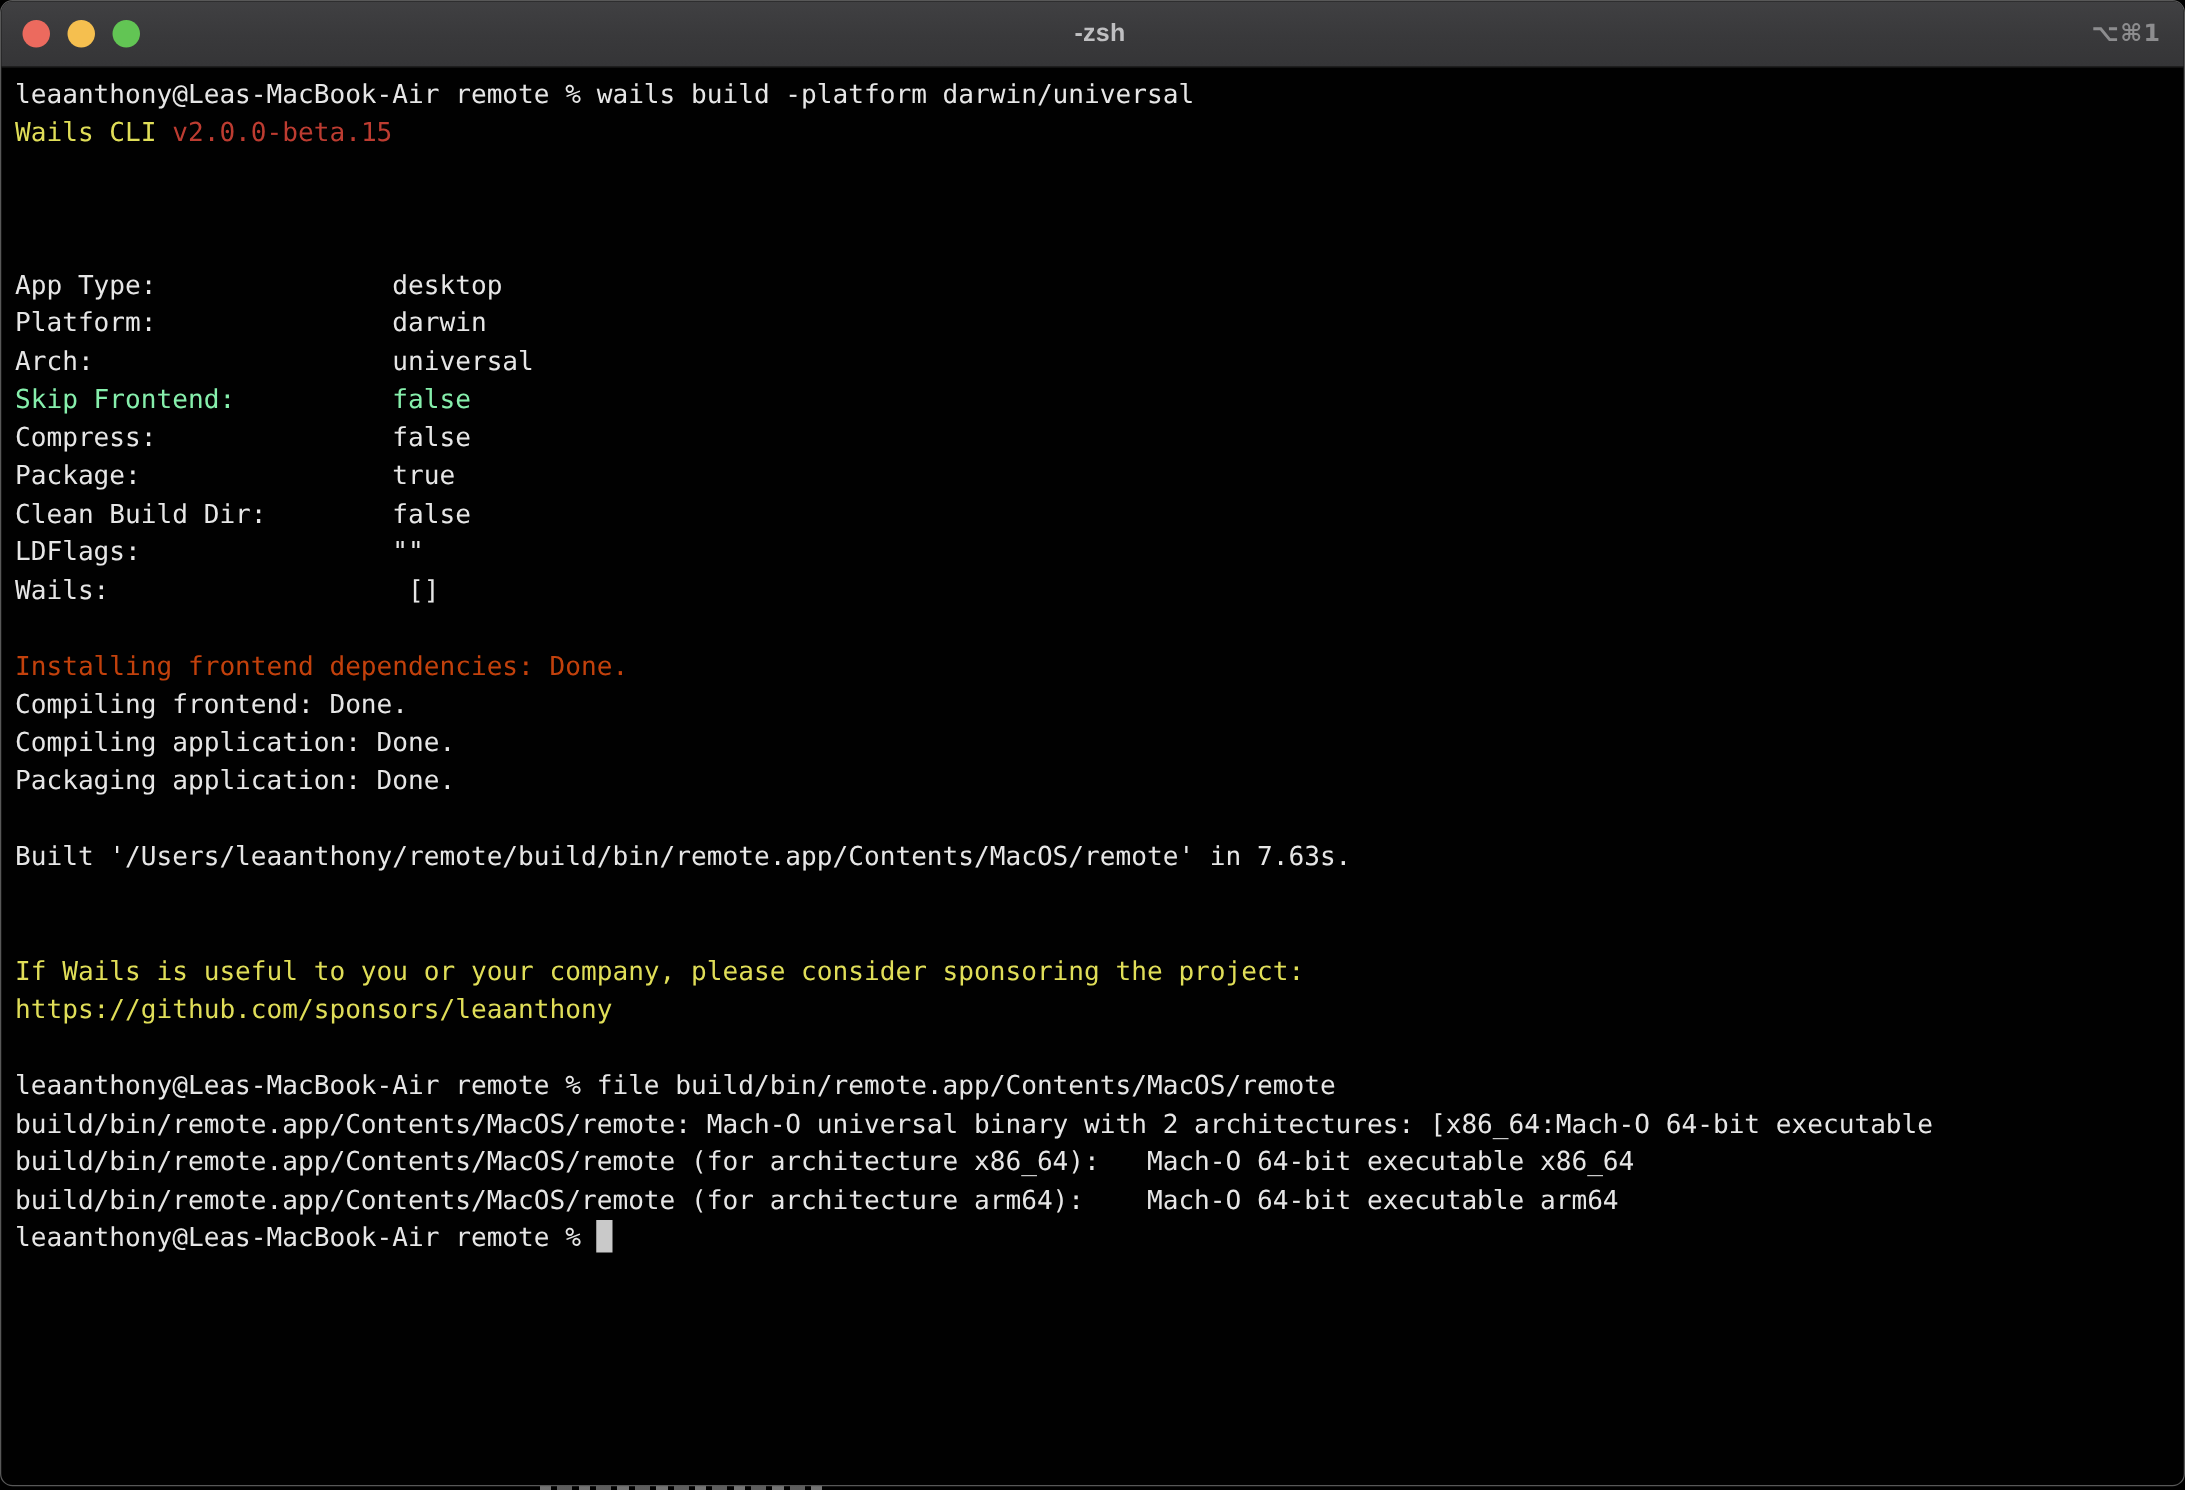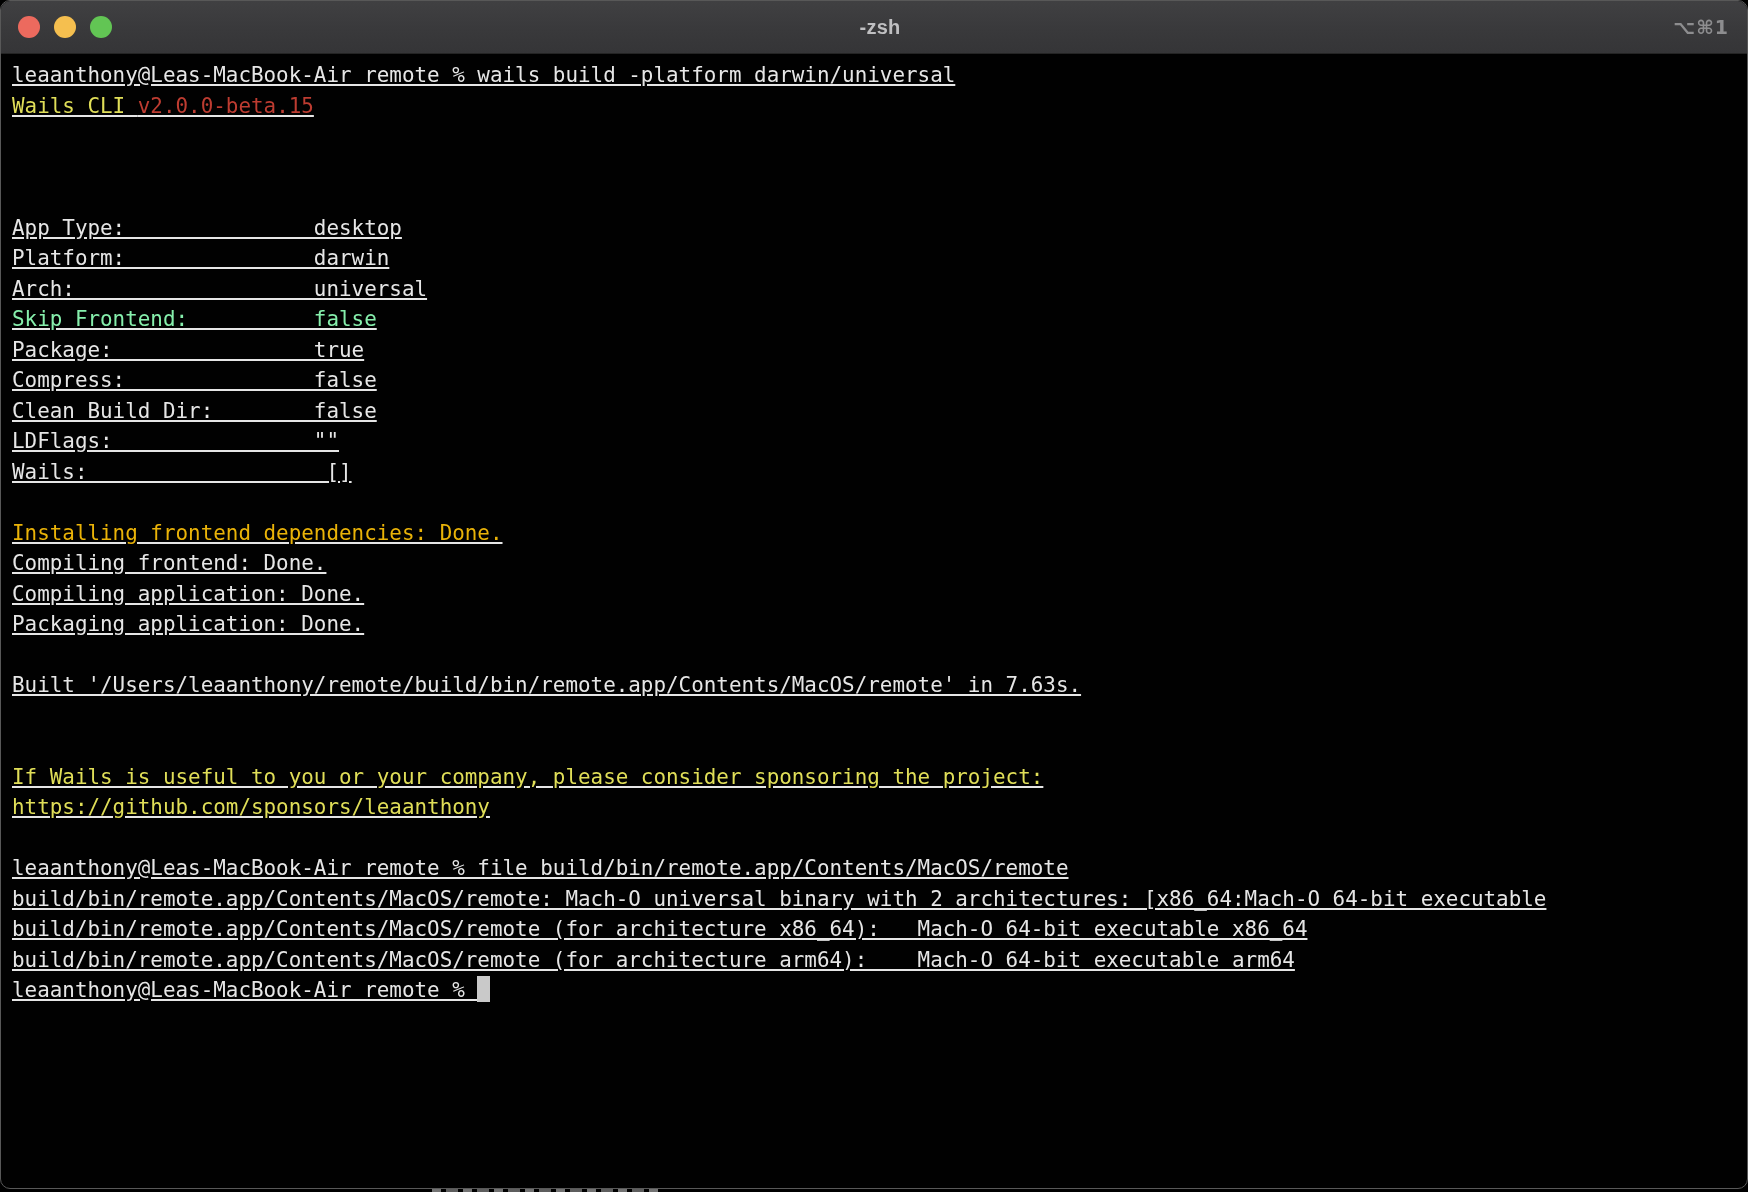--- a/index.html
+++ b/index.html
@@ -95,21 +95,20 @@
   .screen {
     padding: 6px 10px 0 11px;
     font-family: "DejaVu Sans Mono", monospace;
     font-size: 20.9px;
     line-height: 30.5px;
     color: #e6e6e6;
   }
   .line {
     height: 30.5px;
     white-space: pre;
-    text-decoration: underline;
   }
   .cursor {
     display: inline-block;
     width: 13px;
     height: 26px;
     background: #c9c9c9;
     vertical-align: -5px;
   }
 </style>
 </head>
@@ -128,27 +127,27 @@
   <div class="screen" style="color: rgb(230, 230, 230);">
       <div class="line"><span style="color: rgb(230, 230, 230);">leaanthony@Leas-MacBook-Air remote % wails build -platform darwin/universal</span></div>
       <div class="line"><span style="color: rgb(224, 222, 88);">Wails CLI </span><span style="color: rgb(189, 60, 49);">v2.0.0-beta.15</span></div>
       <div class="line"></div>
       <div class="line"></div>
       <div class="line"></div>
       <div class="line"><span style="color: rgb(230, 230, 230);">App Type:               desktop</span></div>
       <div class="line"><span style="color: rgb(230, 230, 230);">Platform:               darwin</span></div>
       <div class="line"><span style="color: rgb(230, 230, 230);">Arch:                   universal</span></div>
       <div class="line"><span style="color: #86efac;">Skip Frontend:          false</span></div>
+      <div class="line"><span style="color: rgb(230, 230, 230);">Compress:               false</span></div>
       <div class="line"><span style="color: rgb(230, 230, 230);">Package:                true</span></div>
-      <div class="line"><span style="color: rgb(230, 230, 230);">Compress:               false</span></div>
       <div class="line"><span style="color: rgb(230, 230, 230);">Clean Build Dir:        false</span></div>
       <div class="line"><span style="color: rgb(230, 230, 230);">LDFlags:                ""</span></div>
       <div class="line"><span style="color: rgb(230, 230, 230);">Wails:                   []</span></div>
       <div class="line"></div>
-      <div class="line"><span style="color: #eab308;">Installing frontend dependencies: Done.</span></div>
+      <div class="line"><span style="color: #c2410c;">Installing frontend dependencies: Done.</span></div>
       <div class="line"><span style="color: rgb(230, 230, 230);">Compiling frontend: Done.</span></div>
       <div class="line"><span style="color: rgb(230, 230, 230);">Compiling application: Done.</span></div>
       <div class="line"><span style="color: rgb(230, 230, 230);">Packaging application: Done.</span></div>
       <div class="line"></div>
       <div class="line"><span style="color: rgb(230, 230, 230);">Built '/Users/leaanthony/remote/build/bin/remote.app/Contents/MacOS/remote' in 7.63s.</span></div>
       <div class="line"></div>
       <div class="line"></div>
       <div class="line"><span style="color: rgb(224, 222, 88);">If Wails is useful to you or your company, please consider sponsoring the project:</span></div>
       <div class="line"><span style="color: rgb(224, 222, 88);">https://github.com/sponsors/leaanthony</span></div>
       <div class="line"></div>

